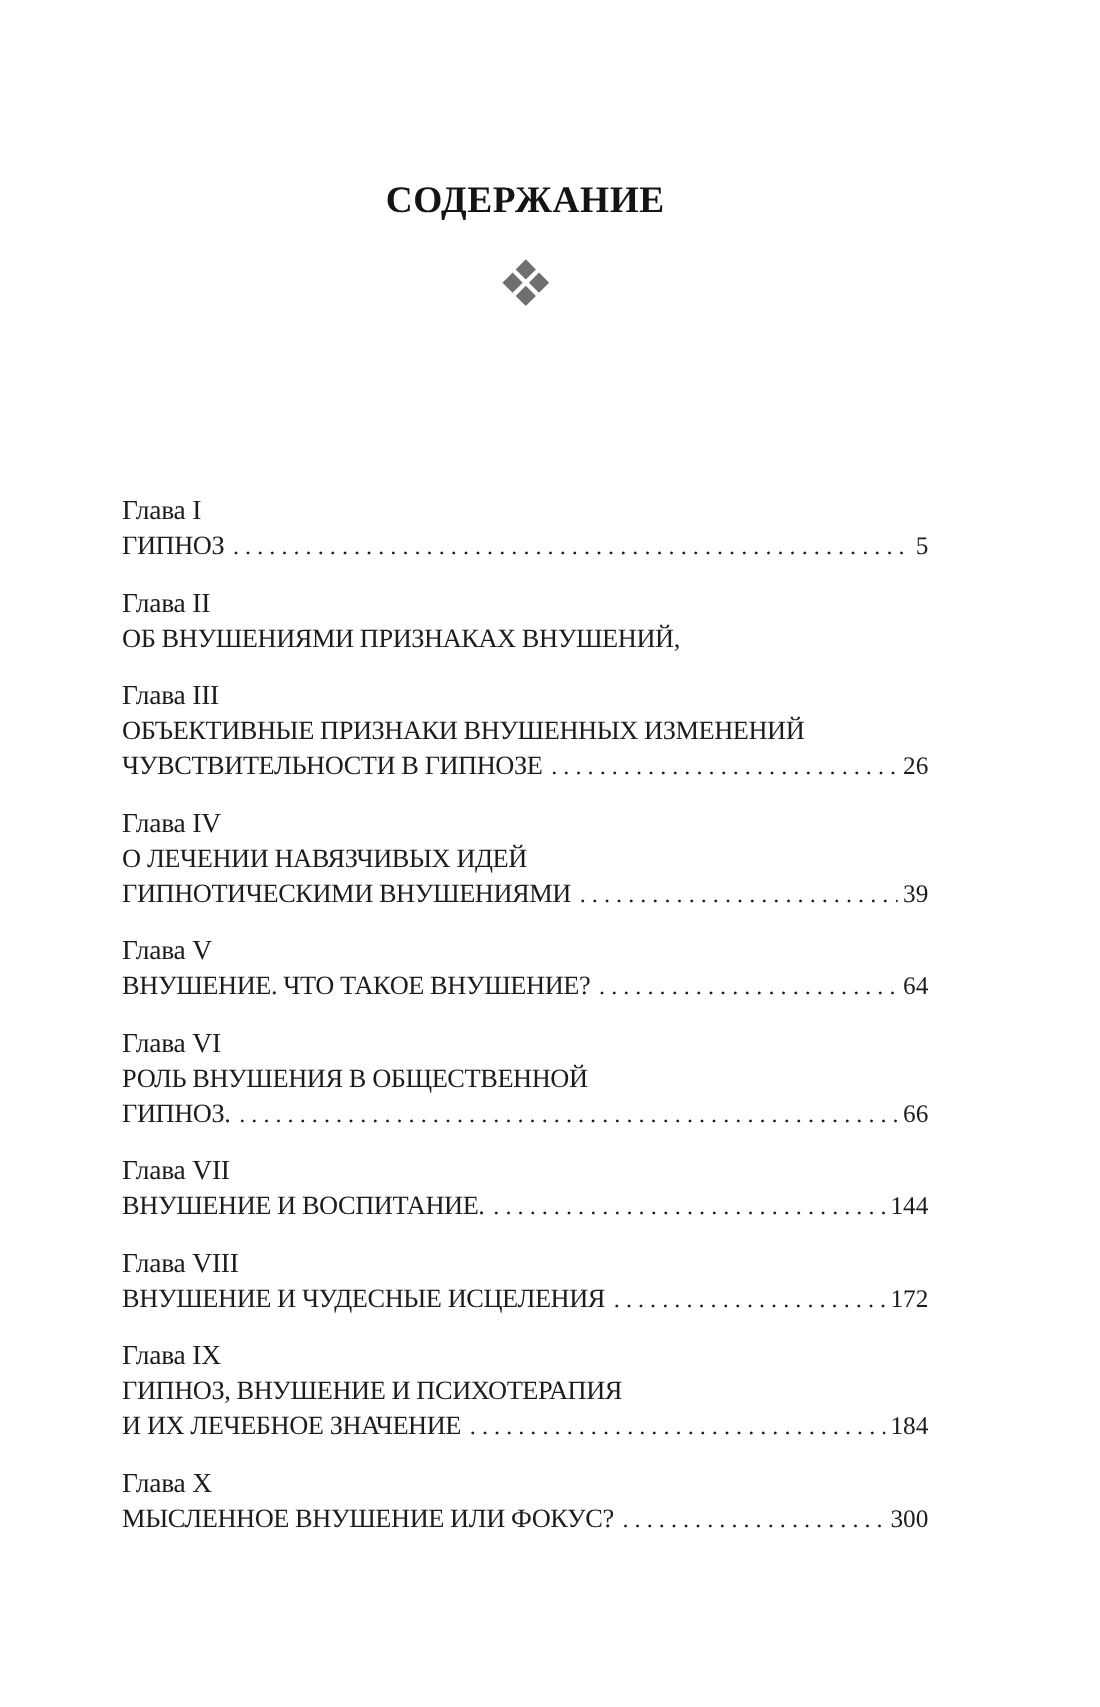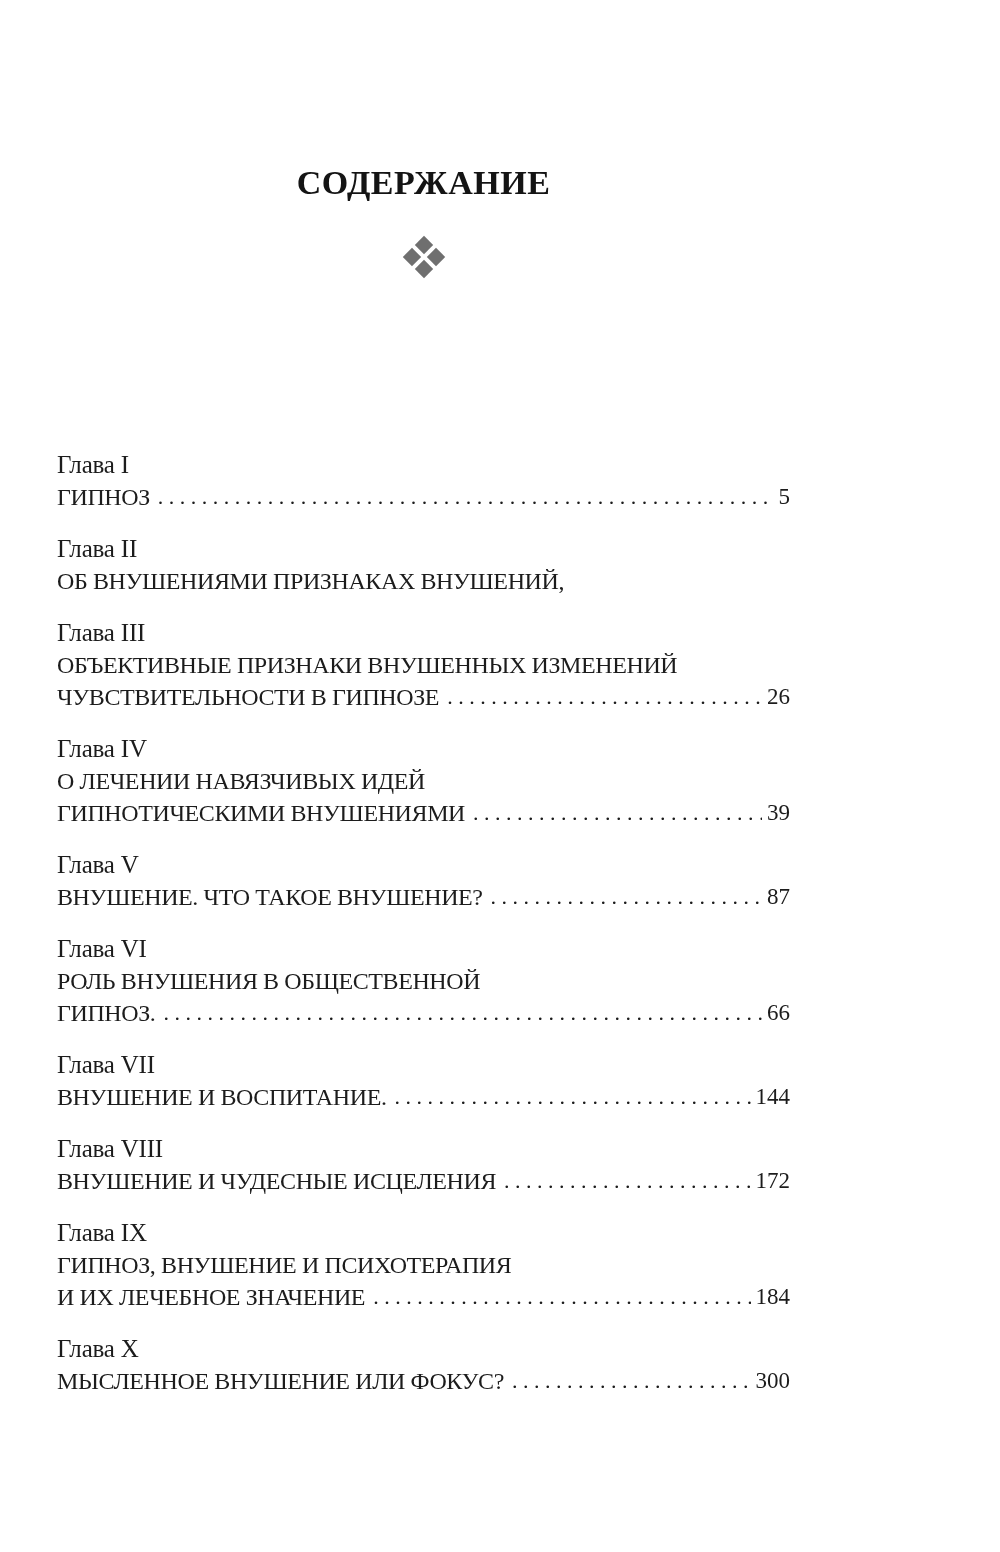--- a/index.html
+++ b/index.html
@@ -4,21 +4,21 @@
 <style>
   html, body { margin: 0; padding: 0; background: #ffffff; }
   body {
     width: 1000px; height: 1552px;
     overflow: hidden;
     font-family: "Liberation Serif", "DejaVu Serif", serif;
     color: #1c1c1c;
     -webkit-font-smoothing: antialiased;
   }
   .content {
-    margin-left: 57px;
+    margin-left: 111px;
     width: 733px;
   }
   .toc-title {
     padding-top: 163px;
     line-height: 40px;
     font-size: 34px;
     font-weight: bold;
     text-align: center;
     letter-spacing: 0.5px;
     color: #141414;
@@ -122,21 +122,21 @@
         <span class="dots"></span>
         <span class="page-num">39</span>
       </div>
     </div>
 
     <div class="entry">
       <div class="chapter">Глава V</div>
       <div class="row">
         <span class="text">ВНУШЕНИЕ. ЧТО ТАКОЕ ВНУШЕНИЕ?</span>
         <span class="dots"></span>
-        <span class="page-num">87</span>
+        <span class="page-num">64</span>
       </div>
     </div>
 
     <div class="entry">
       <div class="chapter">Глава VI</div>
       <div class="line">РОЛЬ ВНУШЕНИЯ В ОБЩЕСТВЕННОЙ</div>
       <div class="row">
         <span class="text">ГИПНОЗ.</span>
         <span class="dots"></span>
         <span class="page-num">66</span>

